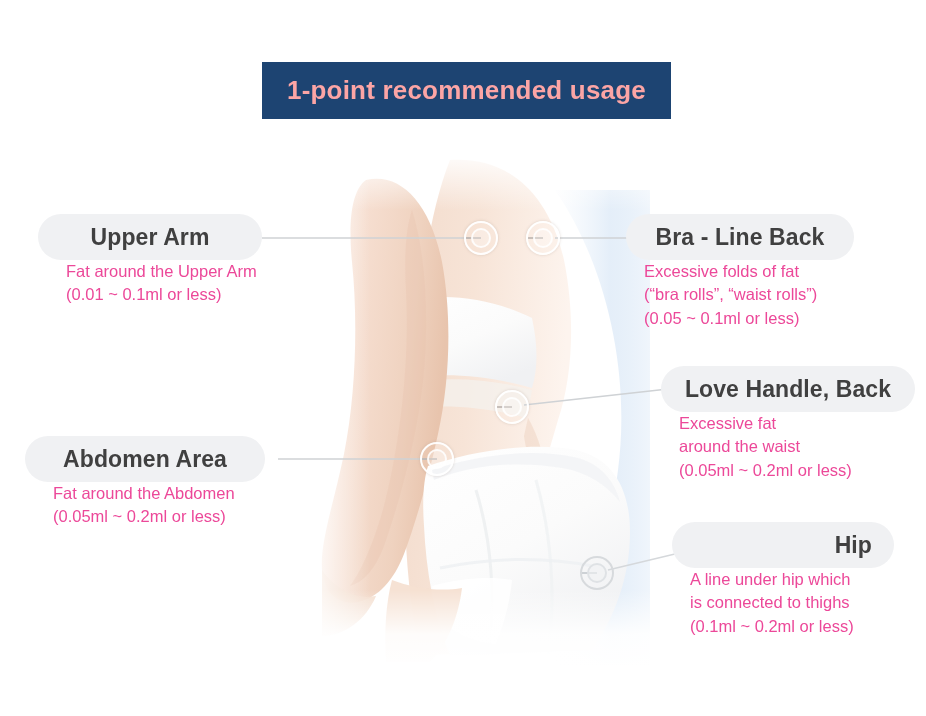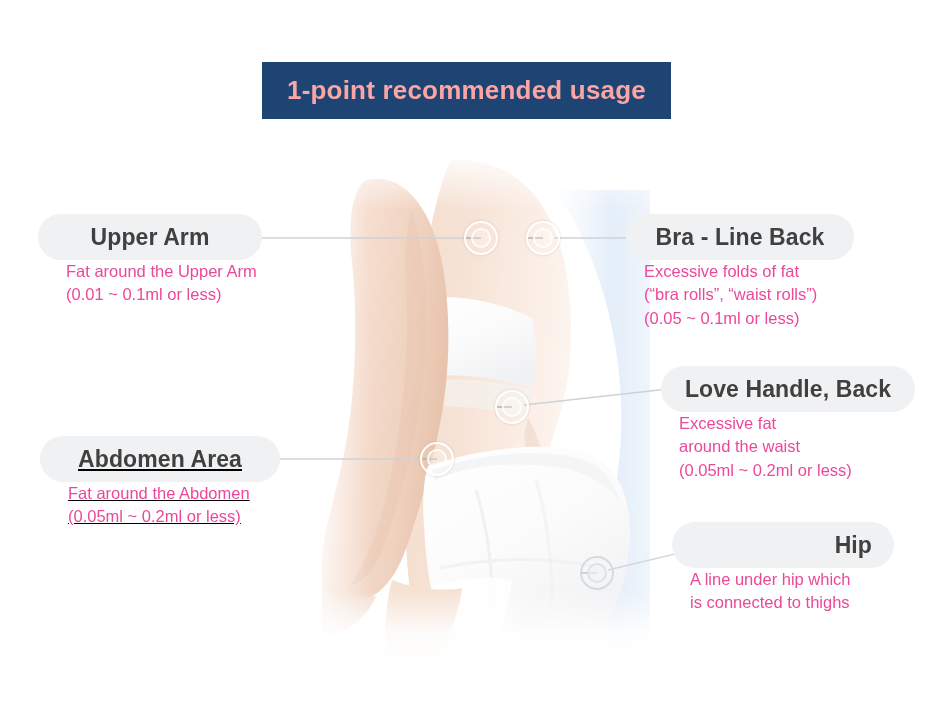--- a/index.html
+++ b/index.html
@@ -123,21 +123,21 @@
     font-size: 16.5px;
     line-height: 1.42;
   }
   .desc .desc-line { white-space: nowrap; display: block; }
   .callout.align-left .desc { padding-left: 28px; }
   .callout.align-right .desc { padding-left: 18px; }
 
   
   #callout-upper-arm   { left: 38px;  top: 214px; }
   #callout-upper-arm .pill { width: 224px; }
-  #callout-abdomen     { left: 40px;  top: 436px; text-decoration: underline; }
+  #callout-abdomen     { left: 25px;  top: 436px; }
   #callout-abdomen .pill { width: 240px; }
   #callout-bra-line    { left: 626px; top: 214px; }
   #callout-bra-line .pill { width: 228px; }
   #callout-love-handle { left: 661px; top: 366px; }
   #callout-love-handle .pill { width: 254px; }
   #callout-hip         { left: 672px; top: 522px; }
   #callout-hip .pill { width: 222px; justify-content: flex-end; }
 </style>
 </head>
 <body>
@@ -311,16 +311,17 @@
     </div>
   </div>
 
   <div class="callout align-right" id="callout-hip">
     <div class="pill">
       <span class="pill-label">Hip</span>
     </div>
     <div class="desc">
       <span class="desc-line">A line under hip which</span>
       <span class="desc-line">is connected to thighs</span>
+      <span class="desc-line">(0.1ml ~ 0.2ml or less)</span>
     </div>
   </div>
 
 </div>
 
 </body></html>

